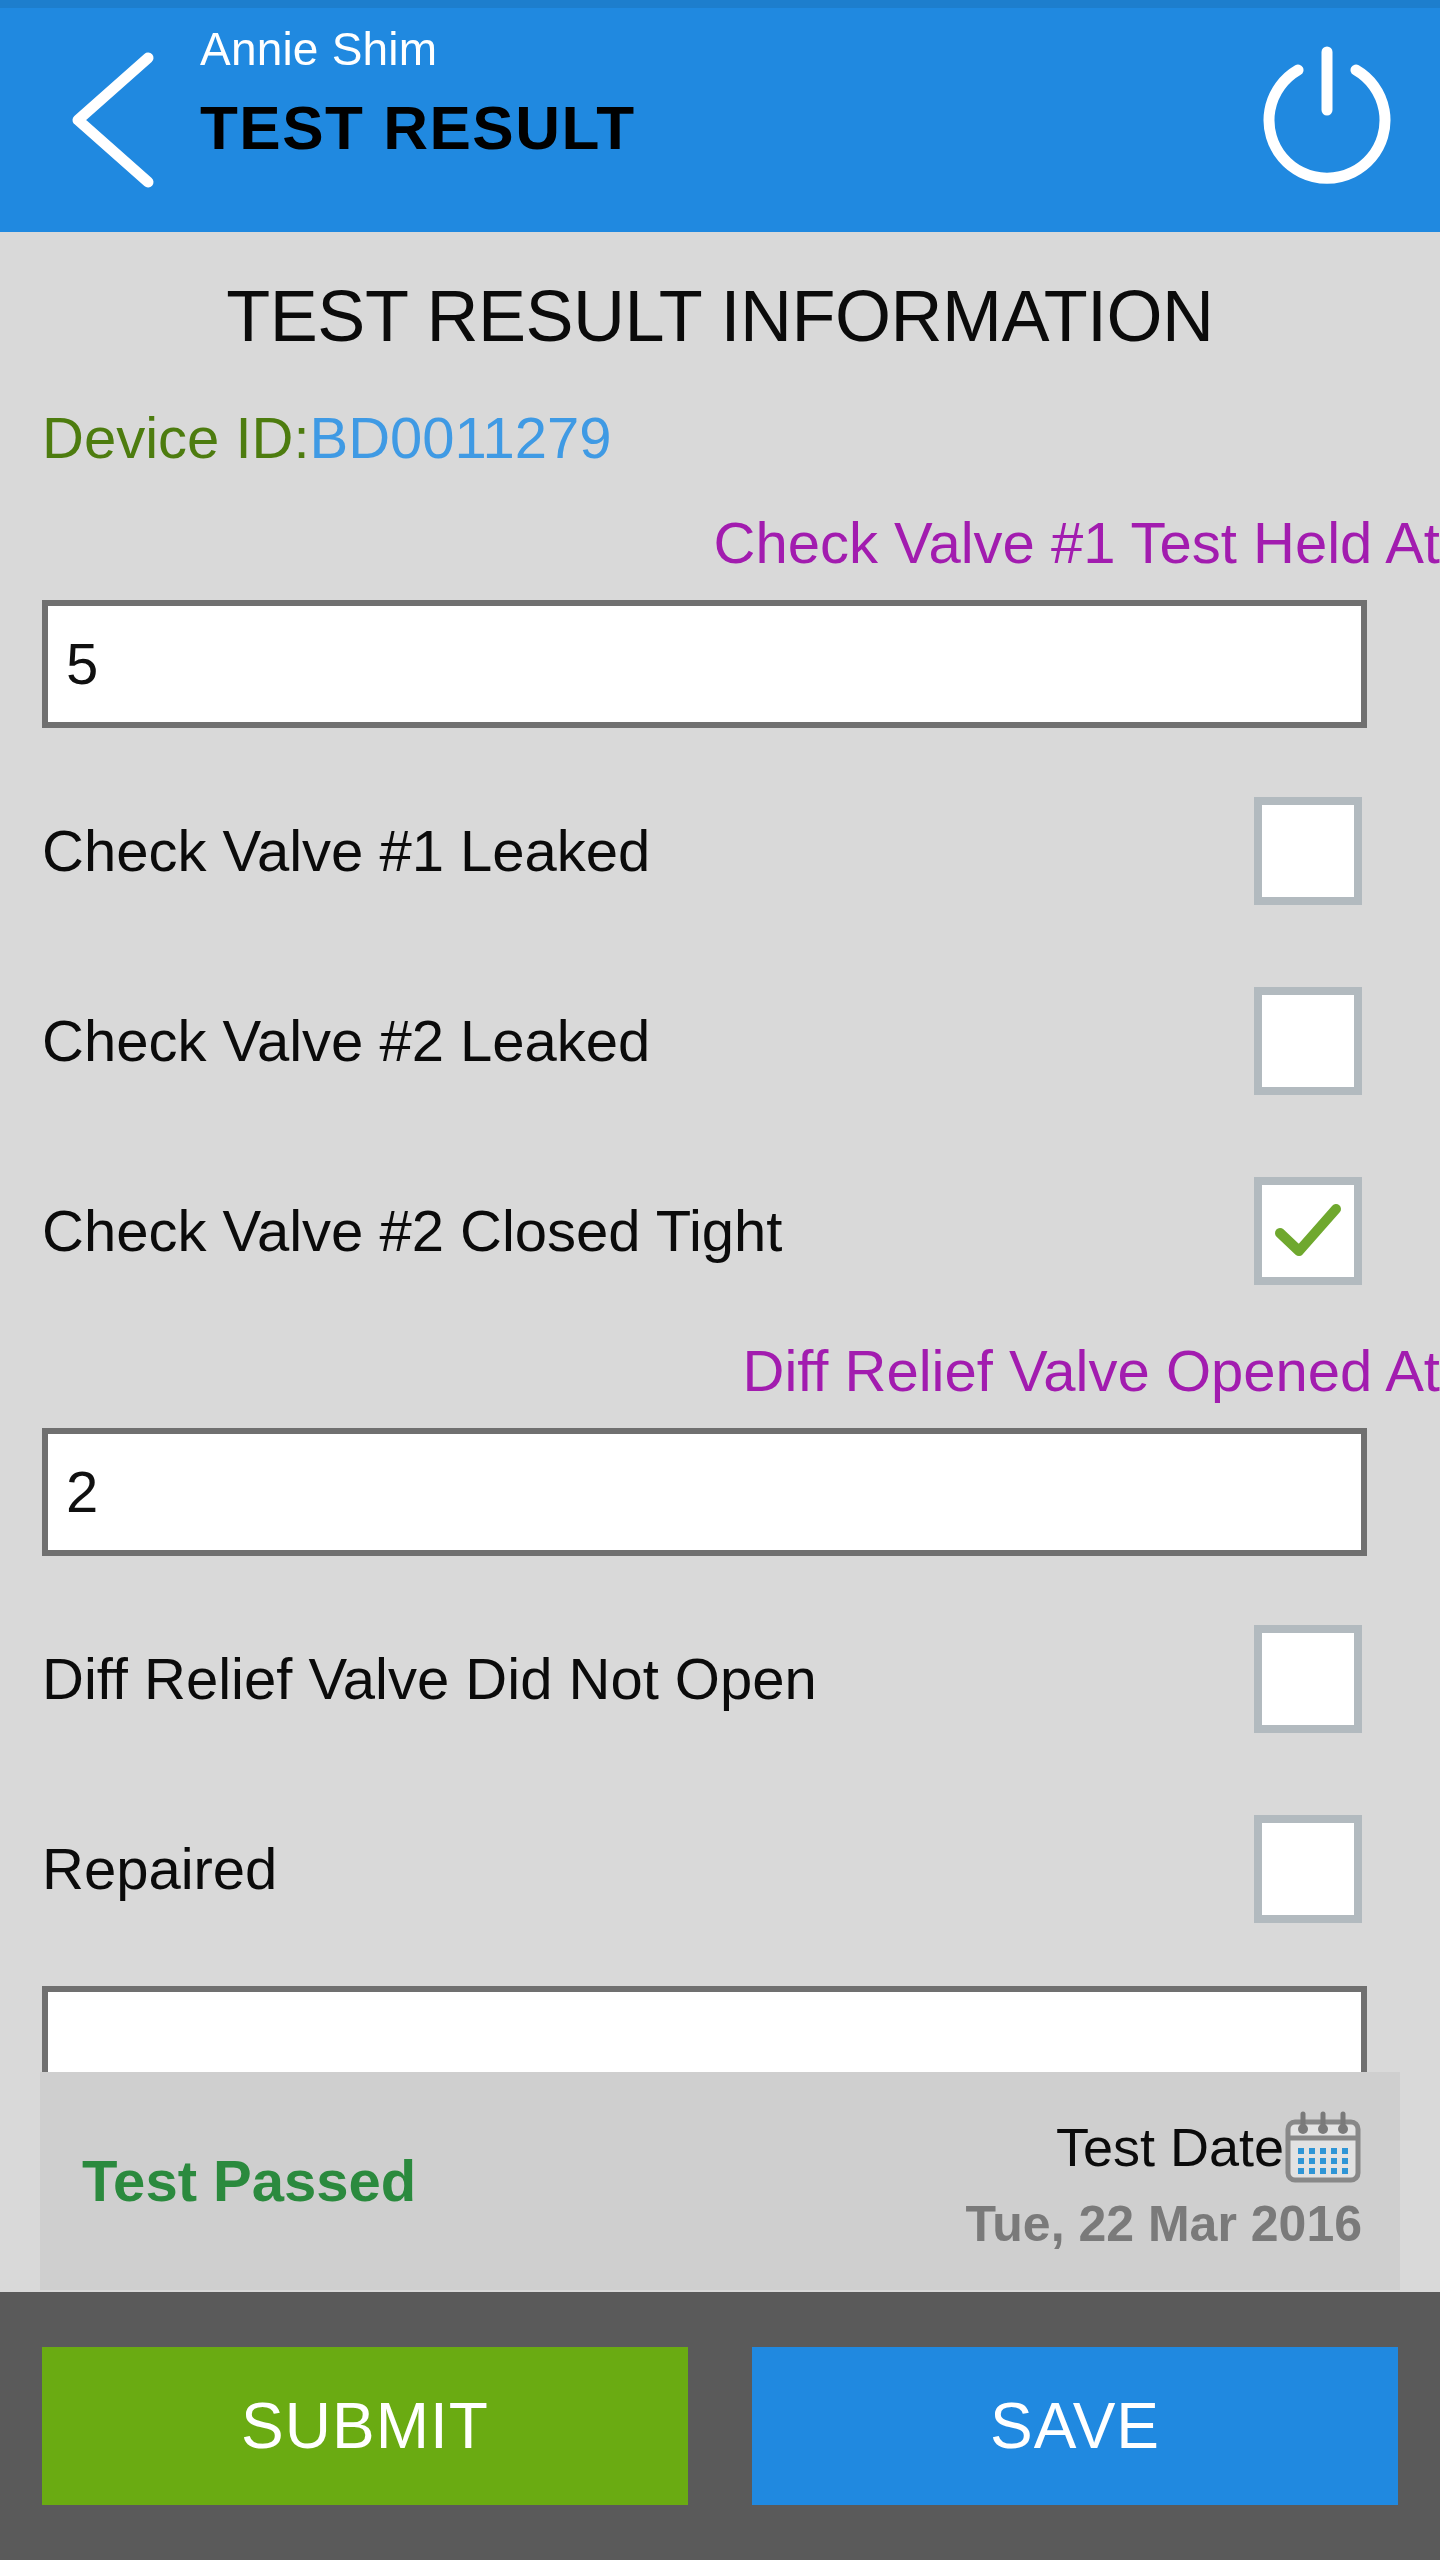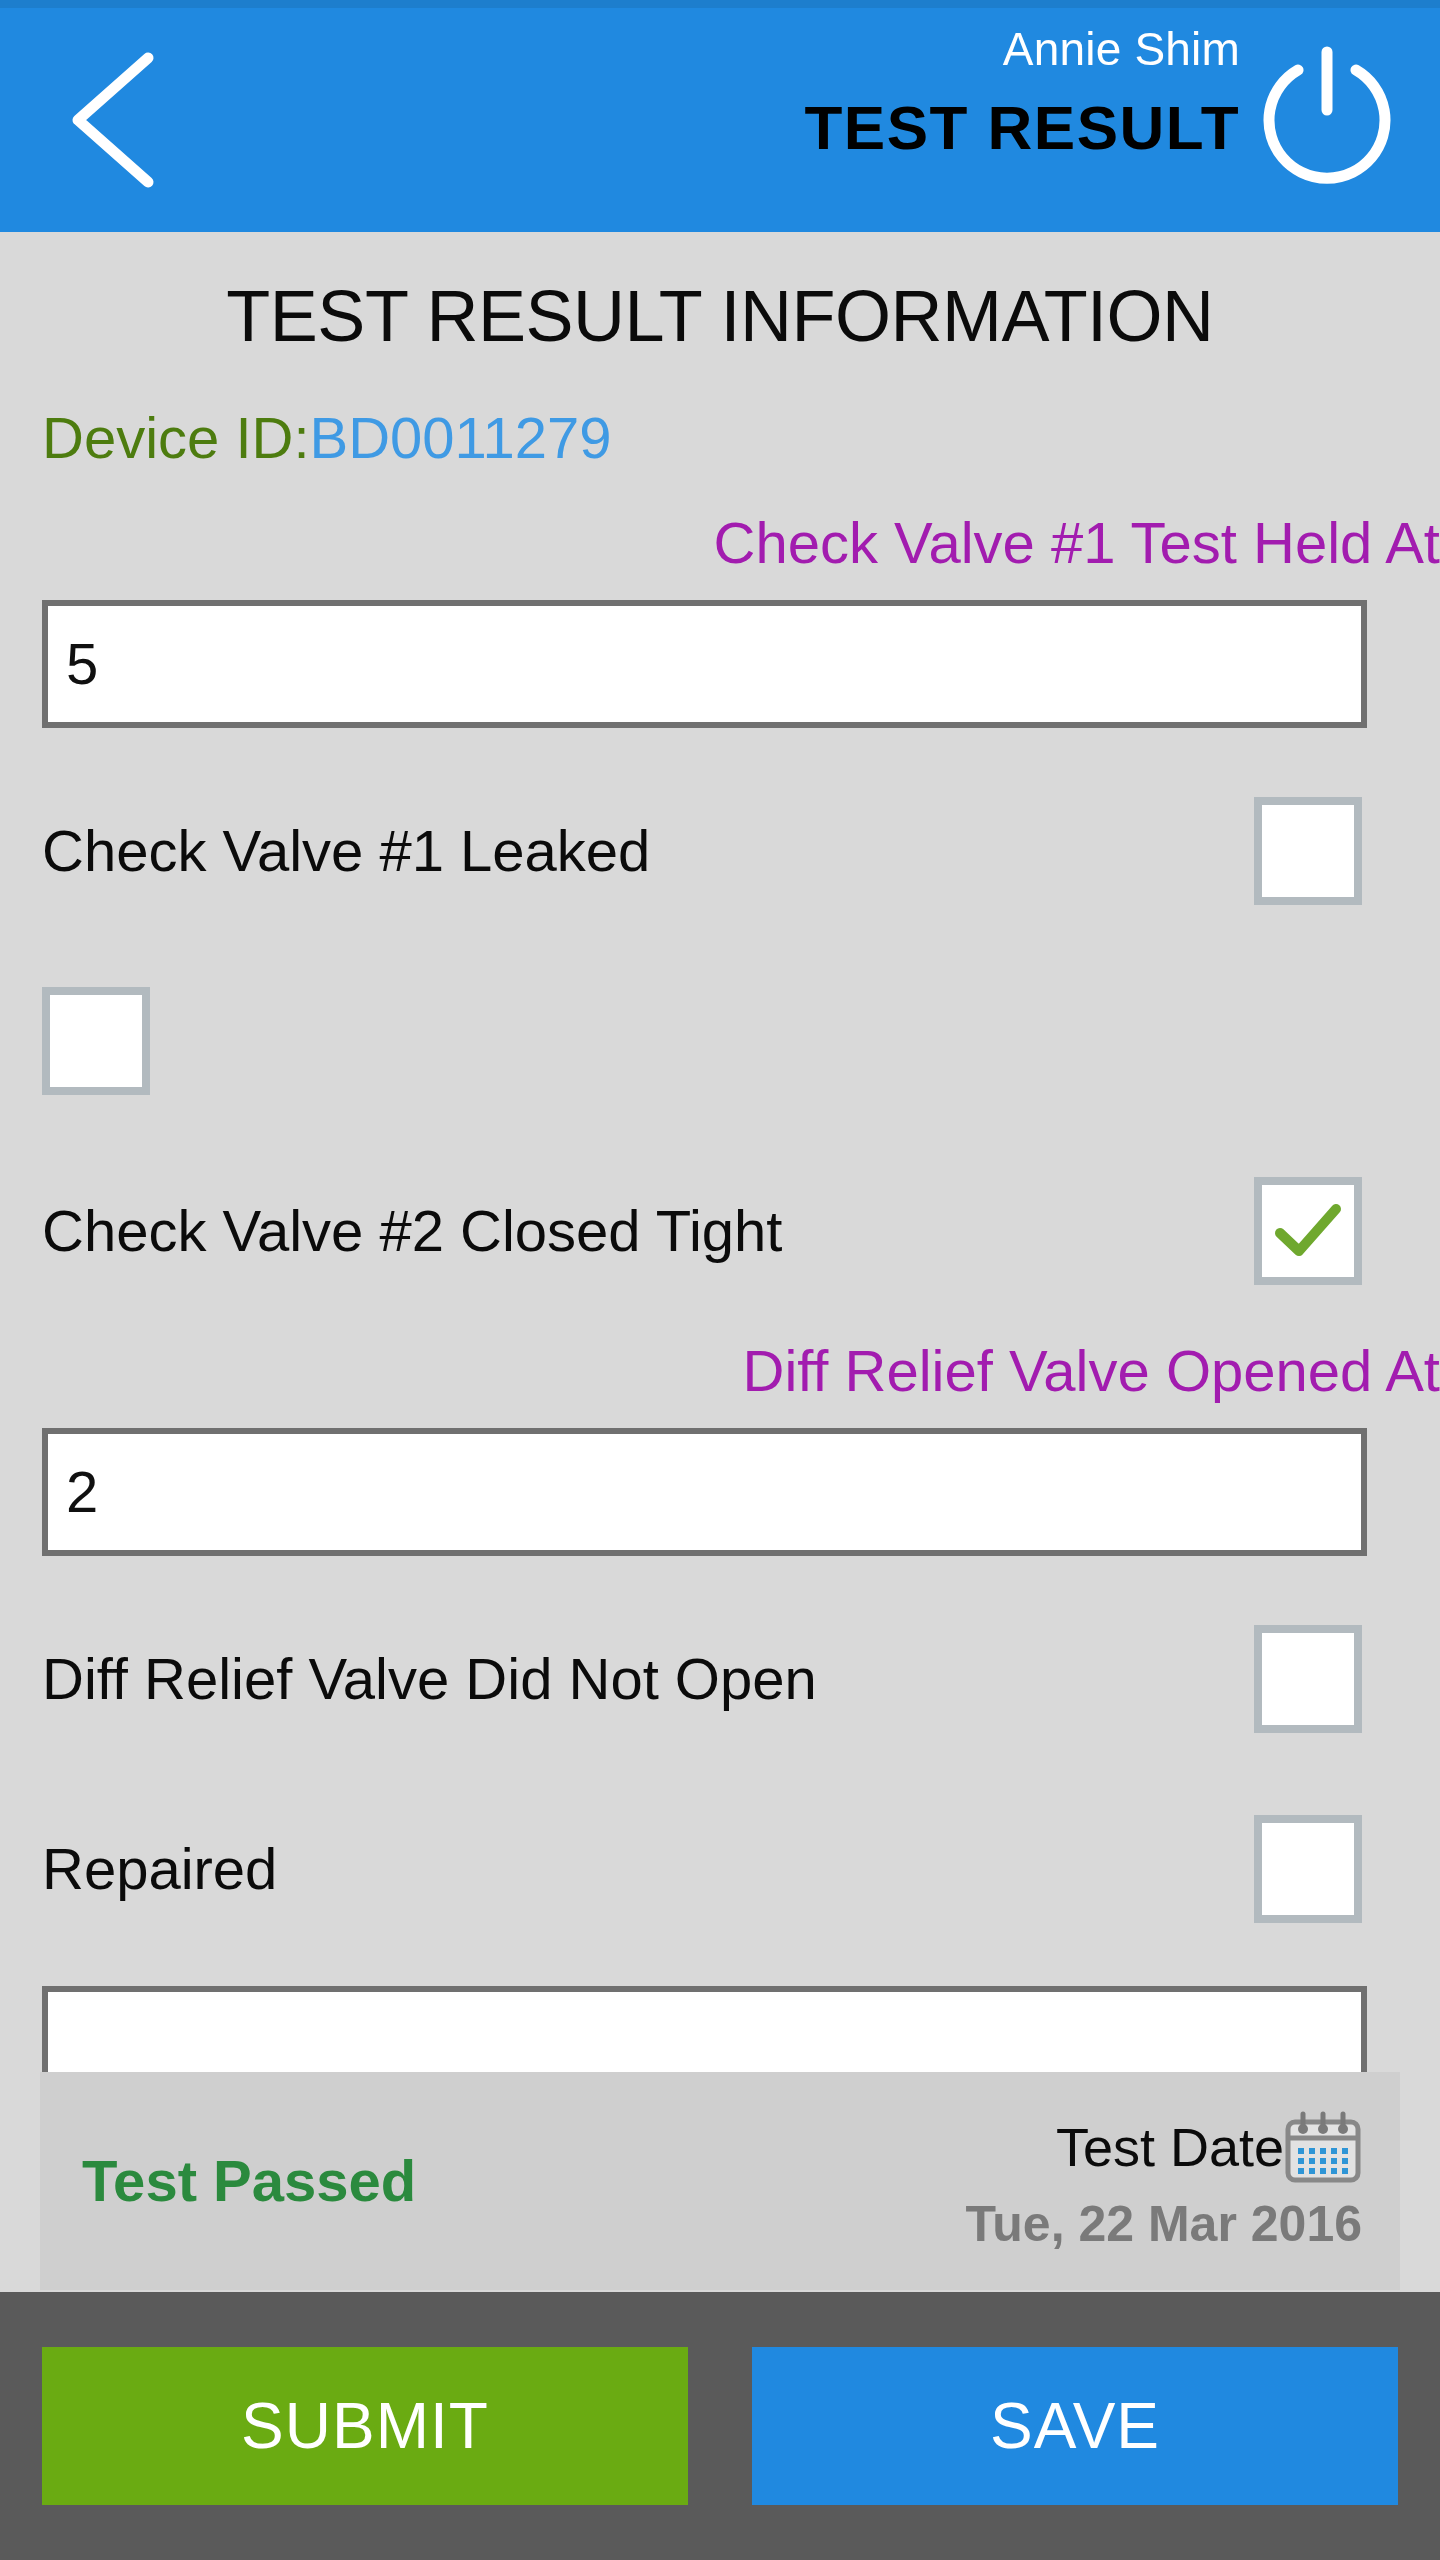--- a/index.html
+++ b/index.html
@@ -43,21 +43,21 @@
     height: 160px;
     cursor: pointer;
   }
   .back-btn svg { display: block; }
 
   .appbar-titles {
     position: absolute;
     left: 200px;
     right: 200px;
     top: 18px;
-    text-align: right;
+    text-align: left;
   }
   .user-name {
     color: #ffffff;
     font-size: 46px;
     line-height: 62px;
     font-weight: 400;
     letter-spacing: 0.2px;
   }
   .screen-title {
     color: #000000;
@@ -298,20 +298,21 @@
     <div class="gap-28"></div>
 
     <div class="check-row">
       <span class="clabel">Check Valve #1 Leaked</span>
       <span class="checkbox">
         
       </span>
     </div>
 
     <div class="check-row">
+      <span class="clabel">Check Valve #2 Leaked</span>
       <span class="checkbox">
         
       </span>
     </div>
 
     <div class="check-row">
       <span class="clabel">Check Valve #2 Closed Tight</span>
       <span class="checkbox checked">
         <svg class="tick" width="80" height="80" viewBox="0 0 80 80" aria-hidden="true">
           <polyline points="12,42 31,60 68,18" fill="none" stroke="#6fa82e" stroke-width="10" stroke-linecap="round" stroke-linejoin="round"></polyline>

